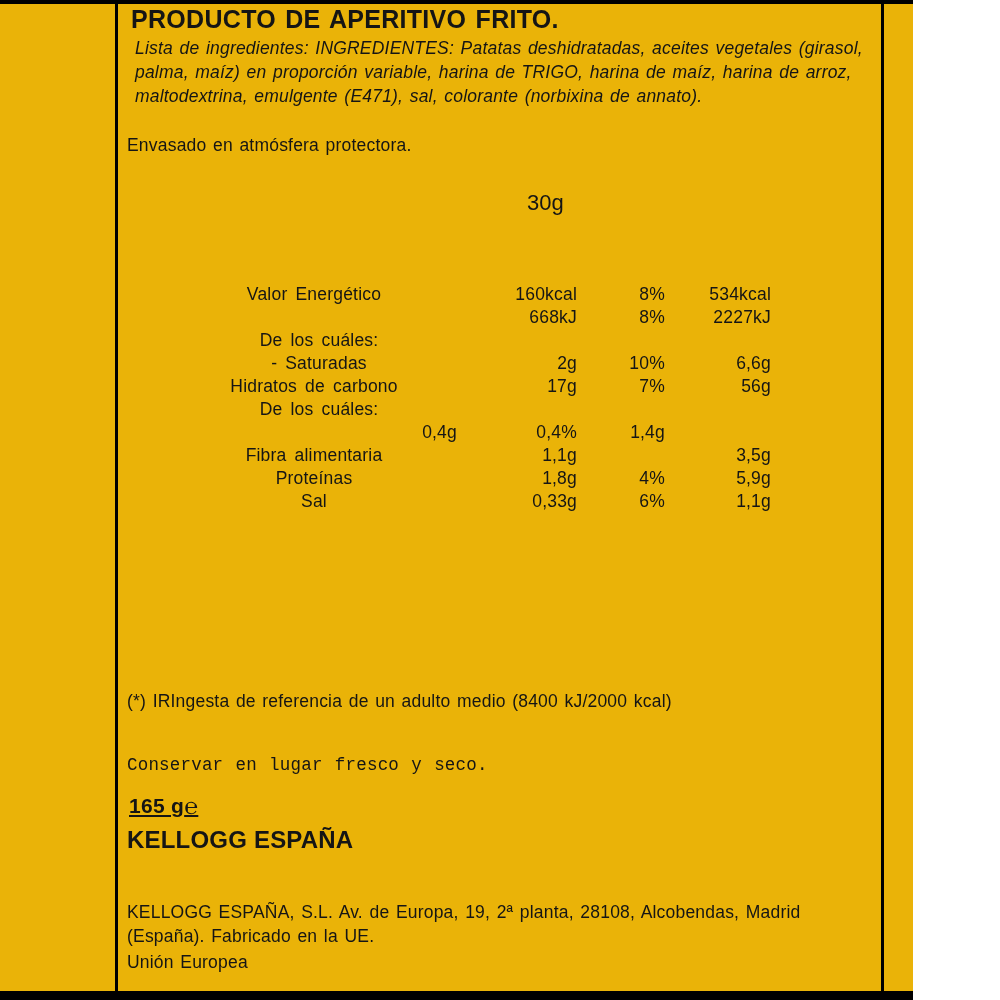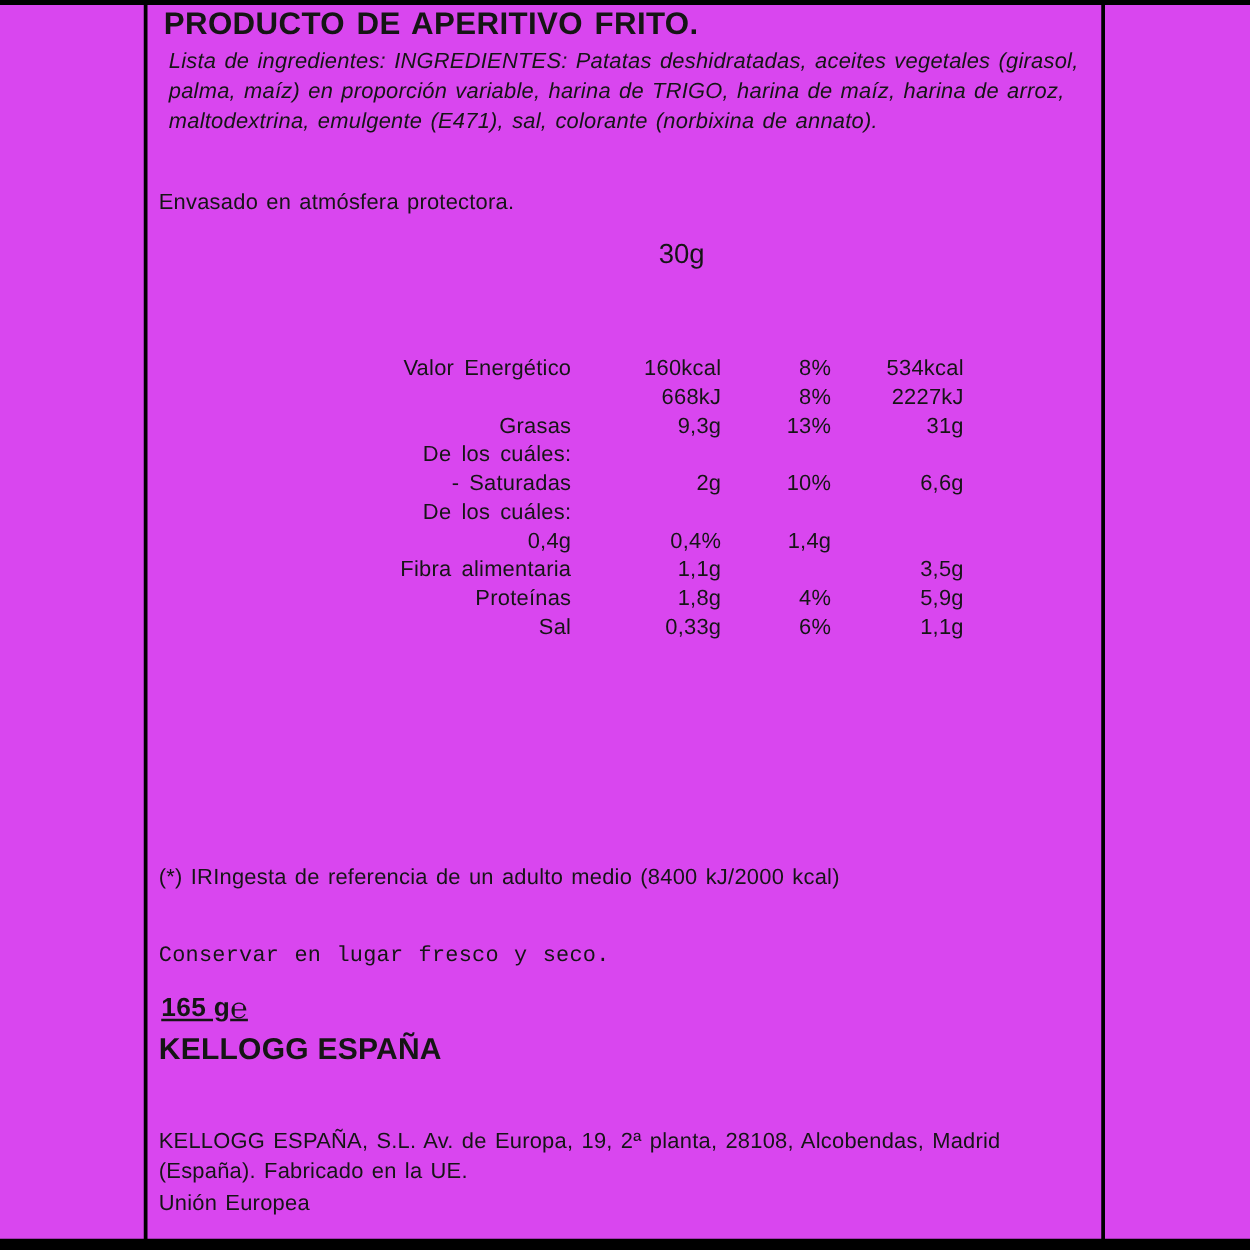--- a/index.html
+++ b/index.html
@@ -4,50 +4,50 @@
 <style>
   * { margin: 0; padding: 0; box-sizing: border-box; }
   html, body { width: 1000px; height: 1000px; }
   body {
     background: #ffffff;
     font-family: "Liberation Sans", "DejaVu Sans", sans-serif;
     color: #151515;
   }
   .page {
     position: relative;
-    width: 1000px;
+    width: 913px;
     height: 1000px;
-    background: #d946ef;
+    background: #eab308;
     overflow: hidden;
   }
   
   .top-line   { position: absolute; left: 0; top: 0; width: 1000px; height: 4px; background: #000; }
   .bottom-bar { position: absolute; left: 0; bottom: 0; width: 1000px; height: 9px; background: #000; }
   .left-line  { position: absolute; left: 115px; top: 0; bottom: 0; width: 3px; background: #000; }
   .right-line { position: absolute; left: 881px; top: 0; bottom: 0; width: 3px; background: #000; }
 
   .title {
     position: absolute; left: 131px; top: 5px;
     font-size: 25px; font-weight: bold; letter-spacing: 0.3px;
     word-spacing: 2px; white-space: nowrap;
   }
   .body-text {
     font-size: 17.5px; line-height: 24px; letter-spacing: 0.2px; word-spacing: 1.5px;
   }
   .ingredients { position: absolute; left: 135px; top: 36px; width: 745px; font-style: italic; }
-  .envasado    { position: absolute; left: 127px; top: 133px; width: 745px; margin-top: 16px; }
+  .envasado    { position: absolute; left: 127px; top: 133px; width: 745px; }
   .serving     { position: absolute; left: 527px; top: 190px; font-size: 22px; }
 
   .ntable { position: absolute; left: 127px; top: 283px; width: 648px; font-size: 17.5px; }
   .row {
     display: grid;
     grid-template-columns: 330px 120px 88px 106px;
     height: 23px; line-height: 23px;
   }
-  .row .c0 { text-align: right; word-spacing: 3px; letter-spacing: 0.2px; white-space: nowrap; margin-left: 44px; }
+  .row .c0 { text-align: center; word-spacing: 3px; letter-spacing: 0.2px; white-space: nowrap; margin-left: 44px; }
   .row .c1, .row .c2, .row .c3 { text-align: right; letter-spacing: 0.2px; }
   .row .ind { padding-left: 10px; }
   .thead .c1, .thead .c2, .thead .c3 { word-spacing: 1px; }
 
   .footnote { position: absolute; left: 127px; top: 689px; width: 745px; }
   .storage  { position: absolute; left: 127px; top: 753px; width: 745px; font-family: Liberation Mono, monospace; }
   .weight   { position: absolute; left: 129px; top: 793px; font-size: 21px; font-weight: bold; letter-spacing: 0.3px; text-decoration: underline; }
   .weight .esign { font-weight: normal; font-size: 23px; vertical-align: -1px; }
 
   .mfr-name    { position: absolute; left: 127px; top: 826px; font-size: 24px; font-weight: bold; letter-spacing: 0.2px; }
@@ -79,36 +79,36 @@
       <span class="c2">8%</span>
       <span class="c3">534kcal</span>
     </div>
     <div class="row">
       <span class="c0"></span>
       <span class="c1">668kJ</span>
       <span class="c2">8%</span>
       <span class="c3">2227kJ</span>
     </div>
     <div class="row">
-      <span class="c0">Grasas</span>
-      <span class="c1">9,3g</span>
-      <span class="c2">13%</span>
-      <span class="c3">31g</span>
-    </div>
-    <div class="row">
       <span class="c0 ind">De los cuáles:</span>
       <span class="c1"></span>
       <span class="c2"></span>
       <span class="c3"></span>
     </div>
     <div class="row">
       <span class="c0 ind">- Saturadas</span>
       <span class="c1">2g</span>
       <span class="c2">10%</span>
       <span class="c3">6,6g</span>
+    </div>
+    <div class="row">
+      <span class="c0">Hidratos de carbono</span>
+      <span class="c1">17g</span>
+      <span class="c2">7%</span>
+      <span class="c3">56g</span>
     </div>
     <div class="row">
       <span class="c0 ind">De los cuáles:</span>
       <span class="c1"></span>
       <span class="c2"></span>
       <span class="c3"></span>
     </div>
     <div class="row">
       <span class="c1">0,4g</span>
       <span class="c2">0,4%</span>

